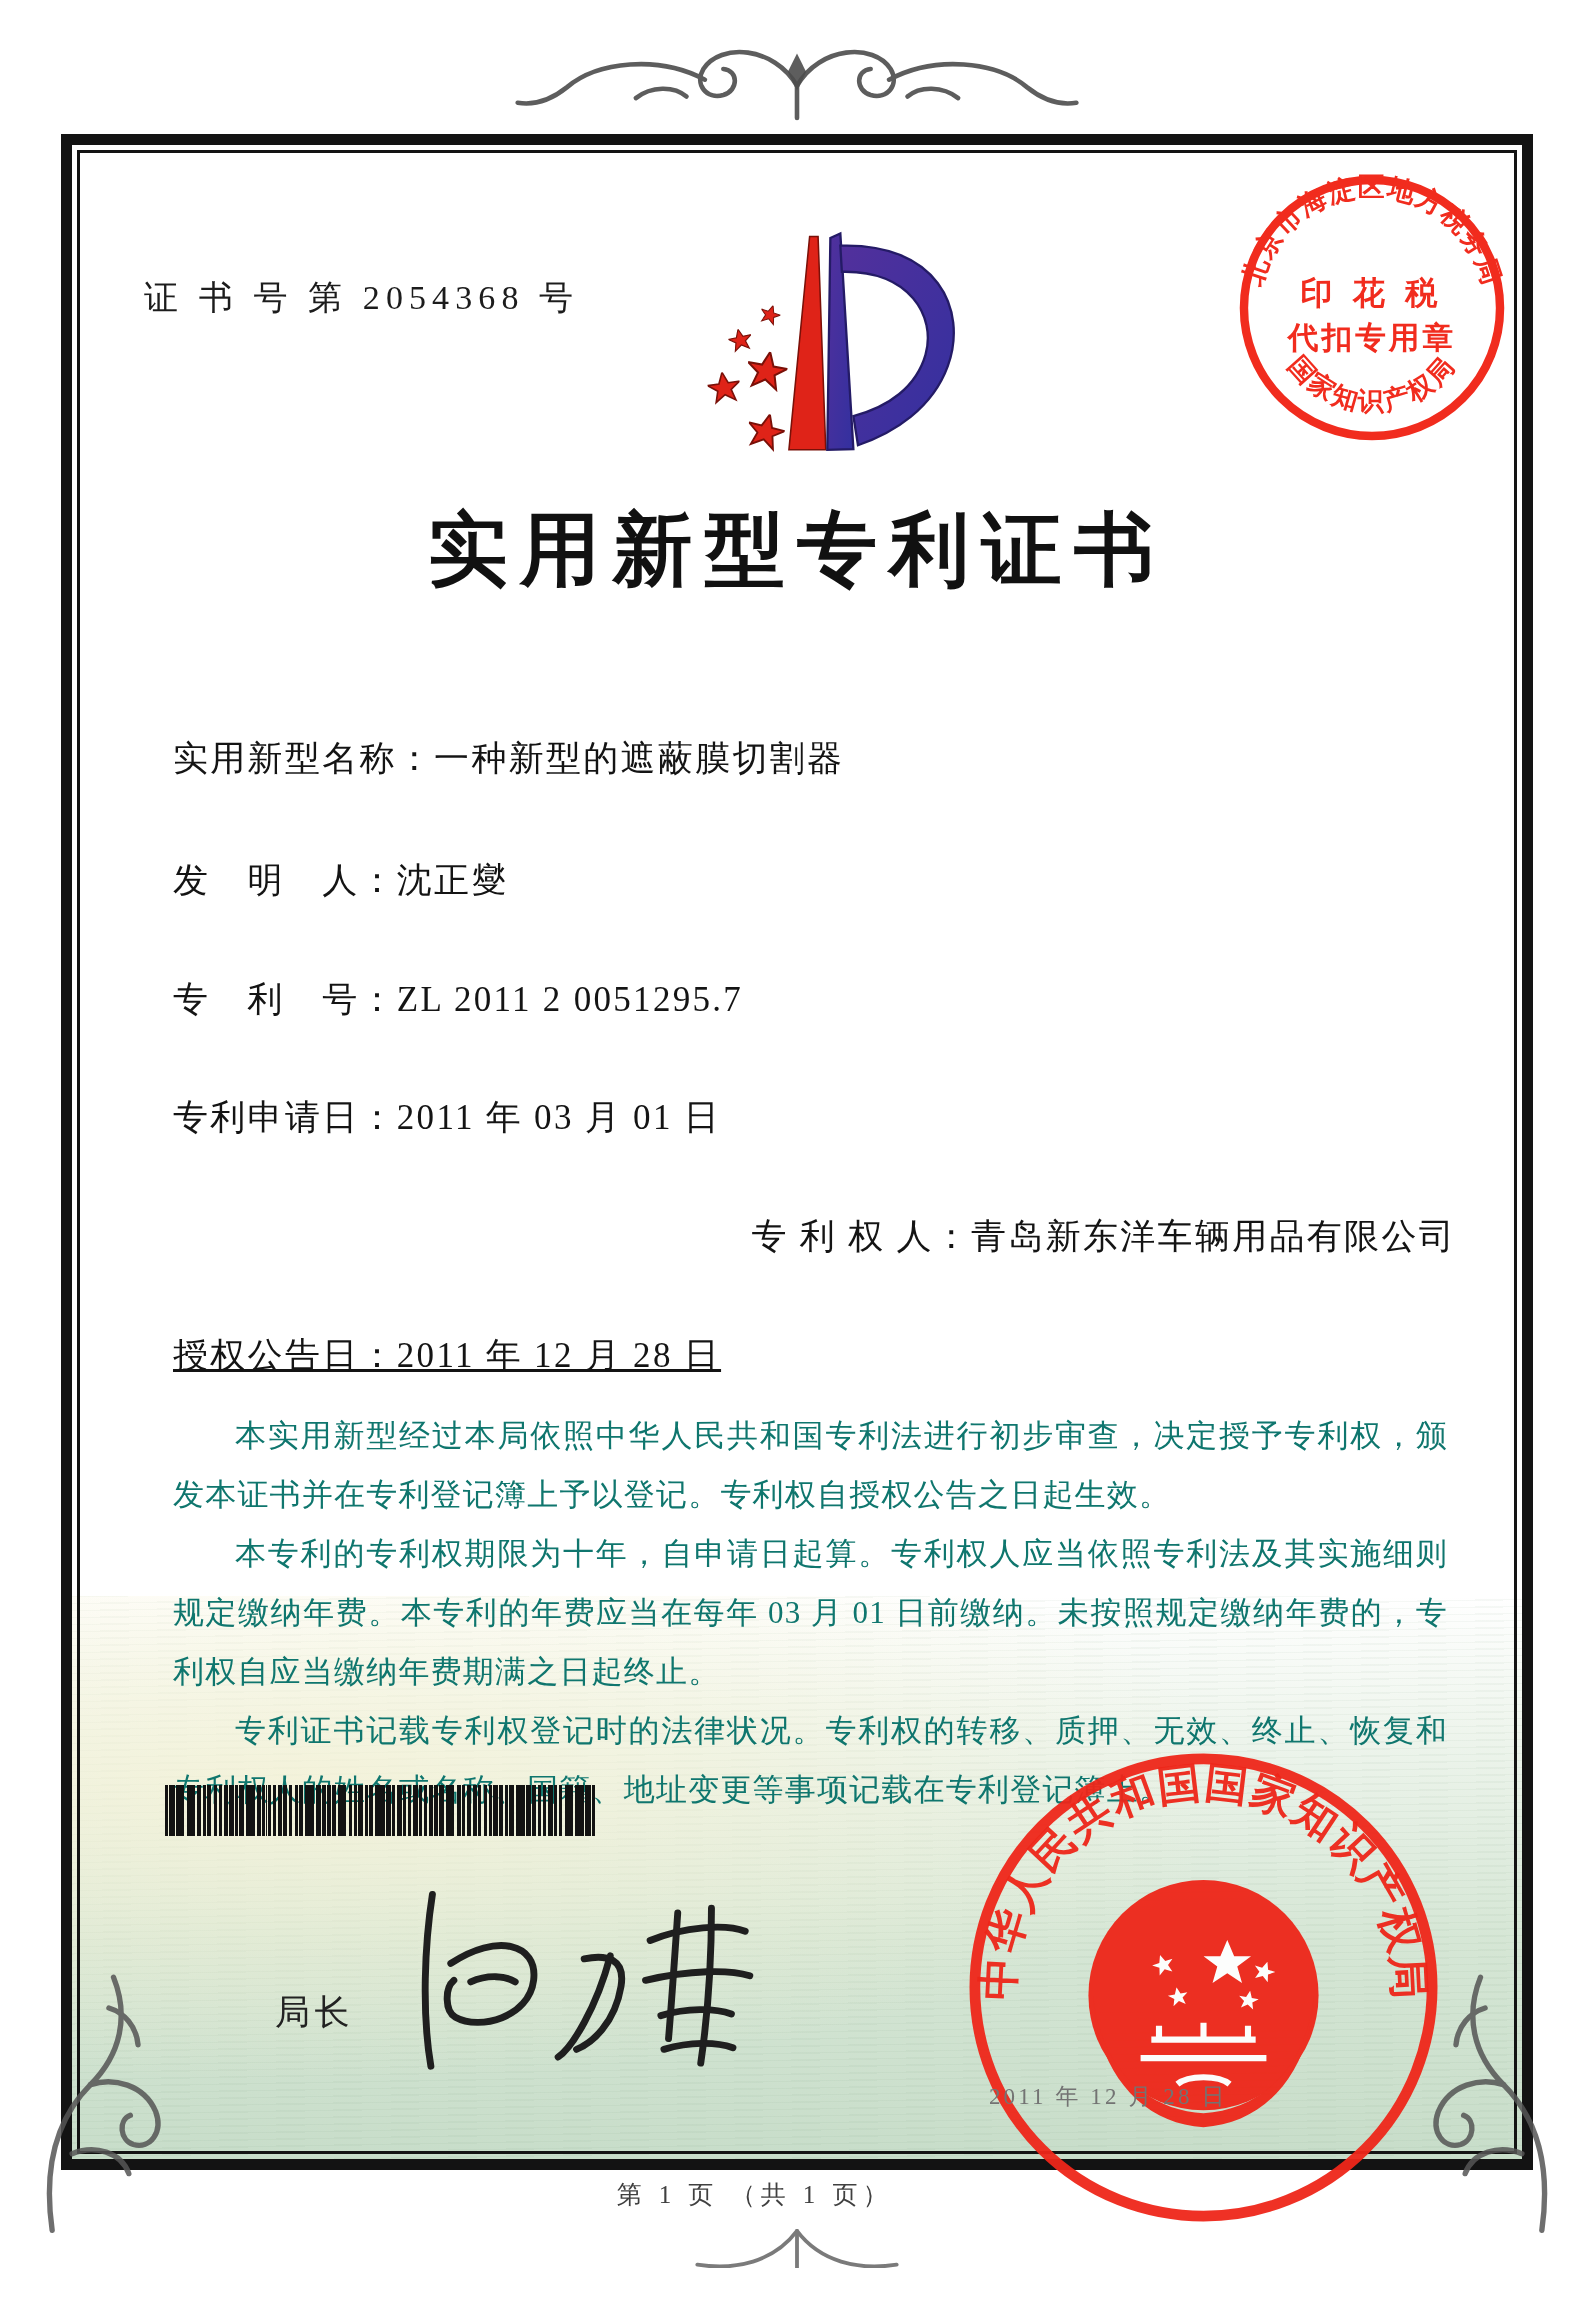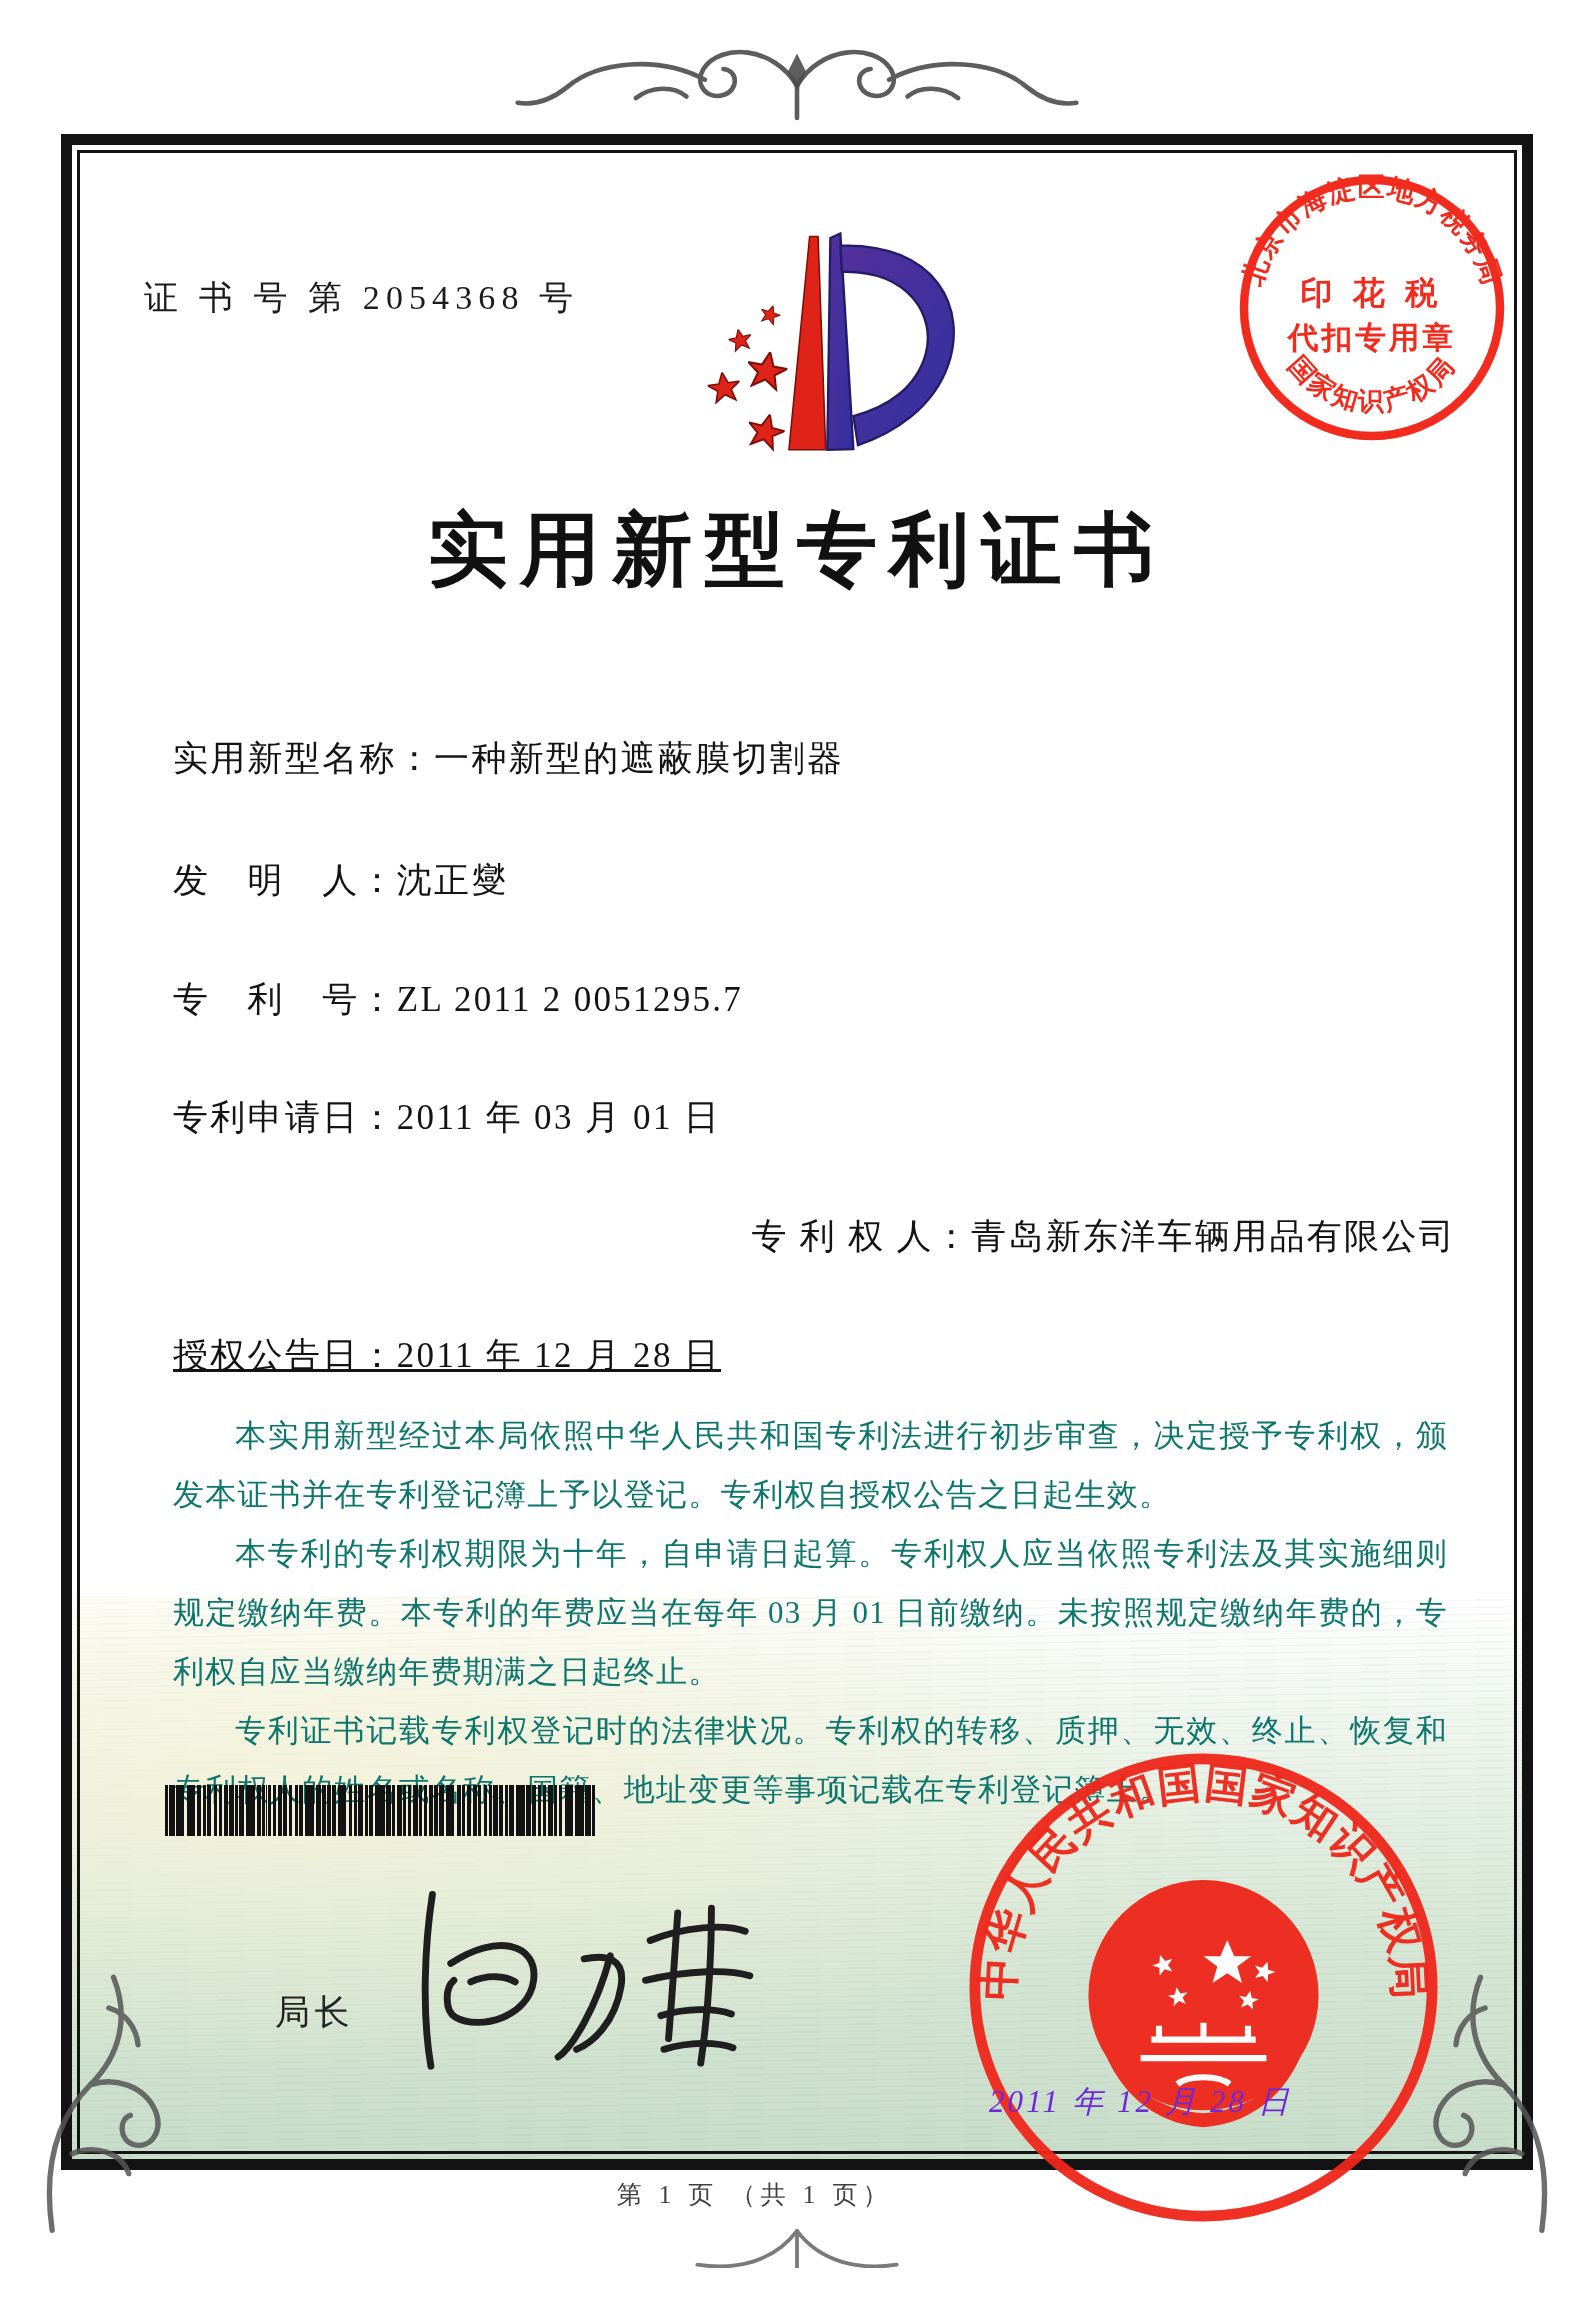--- a/index.html
+++ b/index.html
@@ -59,21 +59,21 @@
   }
   .sig-title{
     position:absolute;left:275px;top:1989px;
     font-size:35px;letter-spacing:4.6px;color:#222;
     font-family:Liberation Sans, sans-serif;
   }
   .signature-svg{position:absolute;left:368px;top:1873px;}
   .seal{position:absolute;left:958px;top:1742px;}
   .seal-date{
     position:absolute;left:989px;top:2081px;
-    font-size:31px;letter-spacing:3.1px;color:#6d28d9;font-style:italic;
+    font-size:23px;letter-spacing:3.1px;color:#737373;
   }
   .tax-stamp{position:absolute;left:1234px;top:170px;}
   .logo{position:absolute;left:683px;top:224px;}
   .footer{
     position:absolute;left:0;right:84px;top:2178px;text-align:center;
     font-size:25px;letter-spacing:5.4px;color:#404040;
   }
 </style>
 </head>
 <body>

